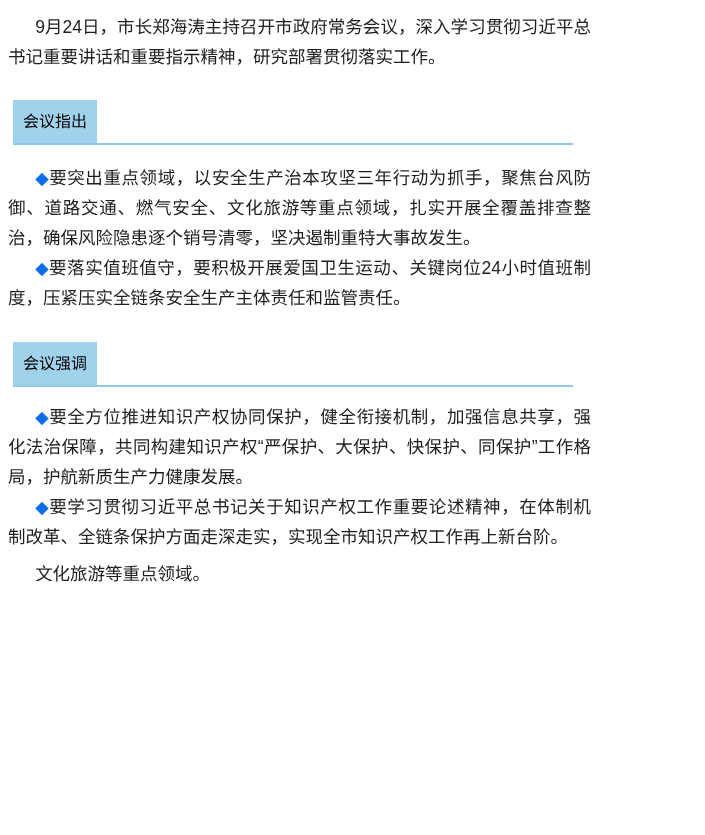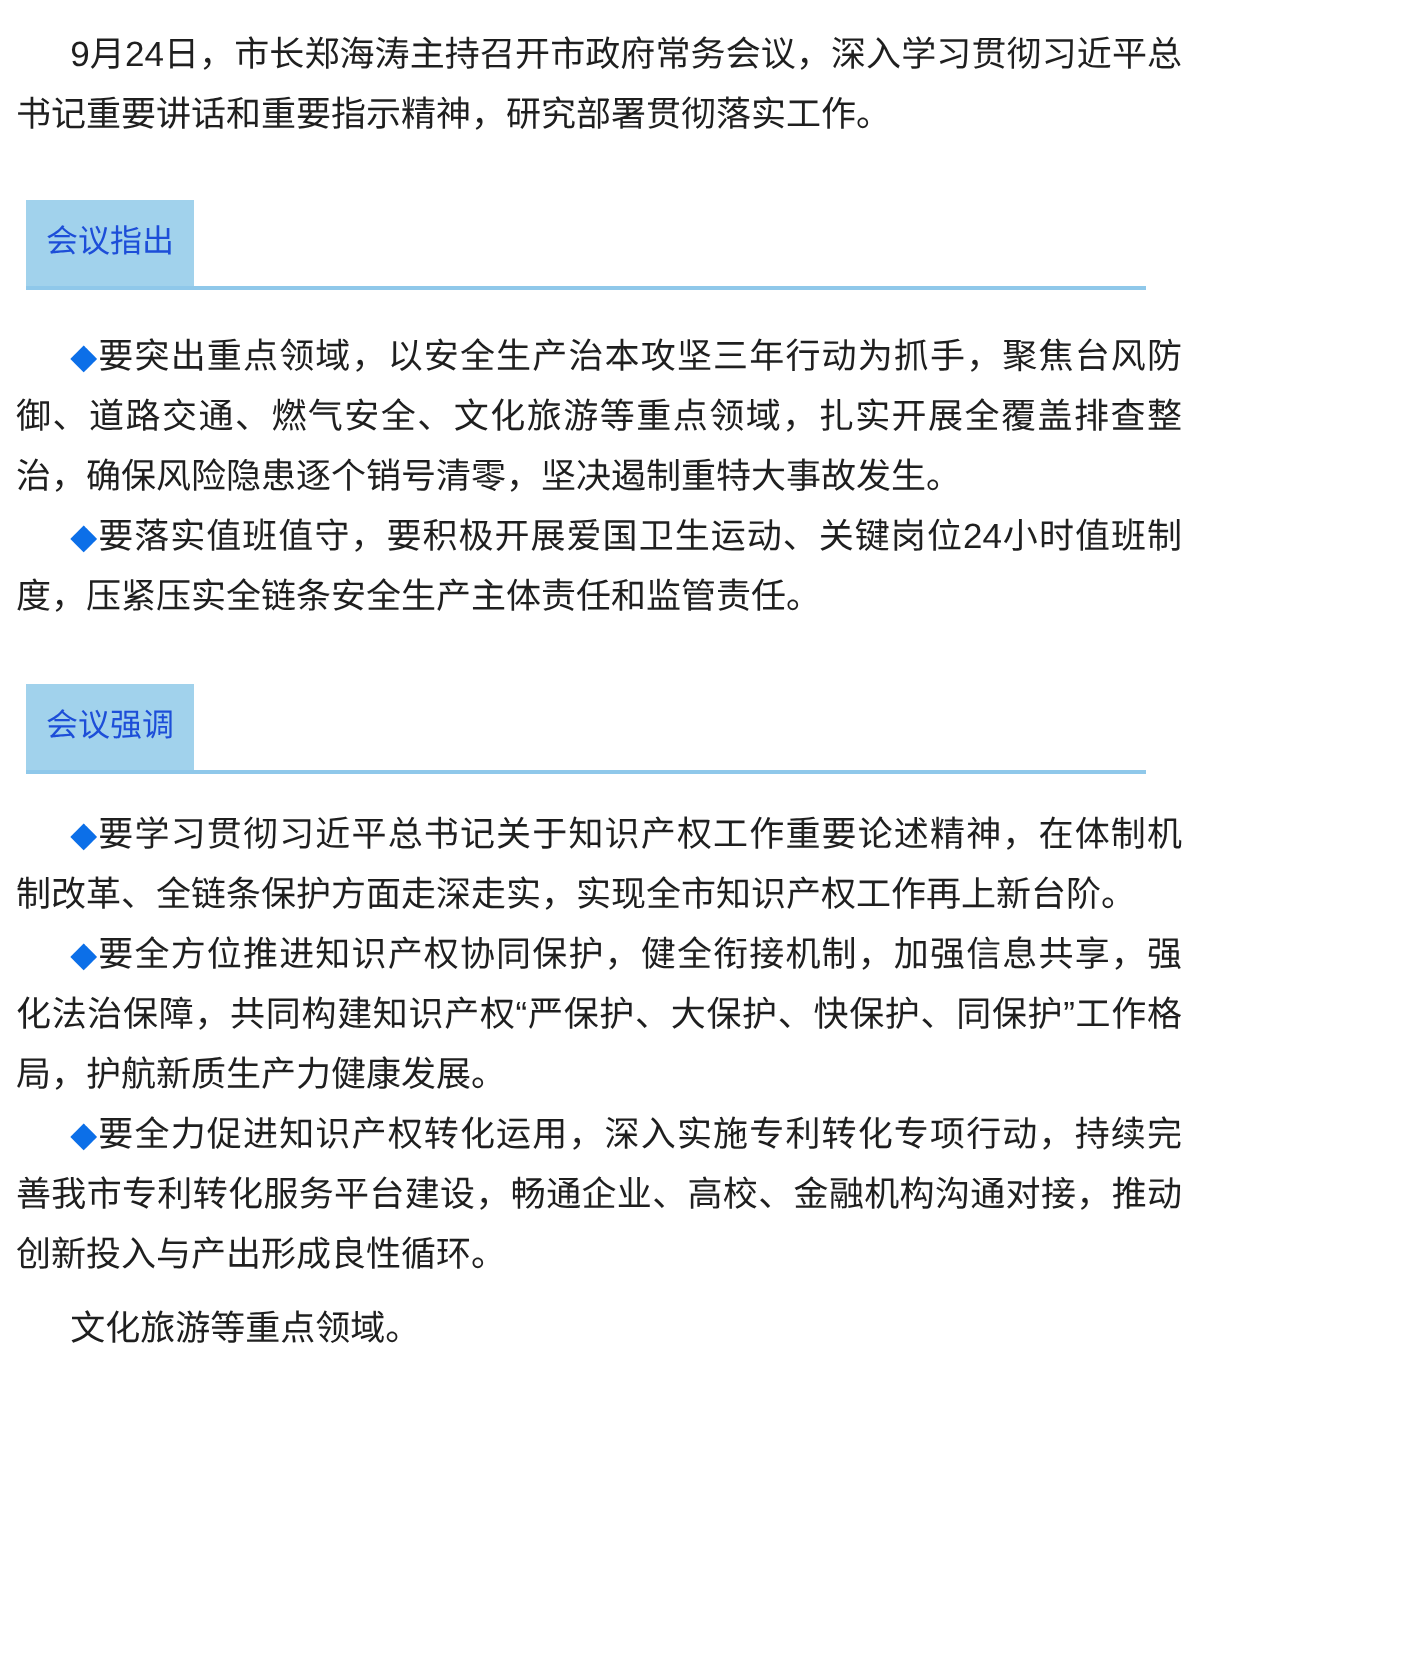--- a/index.html
+++ b/index.html
@@ -34,21 +34,21 @@
     text-indent: 0;
   }
   .section-header.second {
     margin-top: 29px;
     margin-bottom: 15px;
     text-decoration: underline;
   }
   .badge {
     display: inline-block;
     background: var(--badge-bg, #a1d2ec);
-    color: #1d4ed8;
+    color: #000000;
     font-size: 16px;
     height: 43px;
     line-height: 43px;
     padding: 0 10px;
     vertical-align: bottom;
   }
   .diamond {
     color: var(--bullet-color, #0c6fe8);
     font-style: normal;
   }
@@ -68,21 +68,20 @@
 
   <p class="para"><span class="diamond">◆</span><span>要突出重点领域，以安全生产治本攻坚三年行动为抓手，聚焦台风防御、道路交通、燃气安全、文化旅游等重点领域，扎实开展全覆盖排查整治，确保风险隐患逐个销号清零，坚决遏制重特大事故发生。</span></p>
 
 
   <p class="para"><span class="diamond">◆</span><span>要落实值班值守，要积极开展爱国卫生运动、关键岗位24小时值班制度，压紧压实全链条安全生产主体责任和监管责任。</span></p>
 
   <div class="section-header second">
     <span class="badge">会议强调</span>
   </div>
 
+  <p class="para"><span class="diamond">◆</span><span>要全方位推进知识产权协同保护，健全衔接机制，加强信息共享，强化法治保障，共同构建知识产权“严保护、大保护、快保护、同保护”工作格局，护航新质生产力健康发展。</span></p>
+
   <p class="para"><span class="diamond">◆</span><span>要学习贯彻习近平总书记关于知识产权工作重要论述精神，在体制机制改革、全链条保护方面走深走实，实现全市知识产权工作再上新台阶。</span></p>
 
-  <p class="para"><span class="diamond">◆</span><span>要全方位推进知识产权协同保护，健全衔接机制，加强信息共享，强化法治保障，共同构建知识产权“严保护、大保护、快保护、同保护”工作格局，护航新质生产力健康发展。</span></p>
-
-  <p class="para"><span class="diamond">◆</span><span>要全力促进知识产权转化运用，深入实施专利转化专项行动，持续完善我市专利转化服务平台建设，畅通企业、高校、金融机构沟通对接，推动创新投入与产出形成良性循环。</span></p>
 
   <p class="para closing-1">文化旅游等重点领域。</p>
 
 </div>
 
 </body></html>

